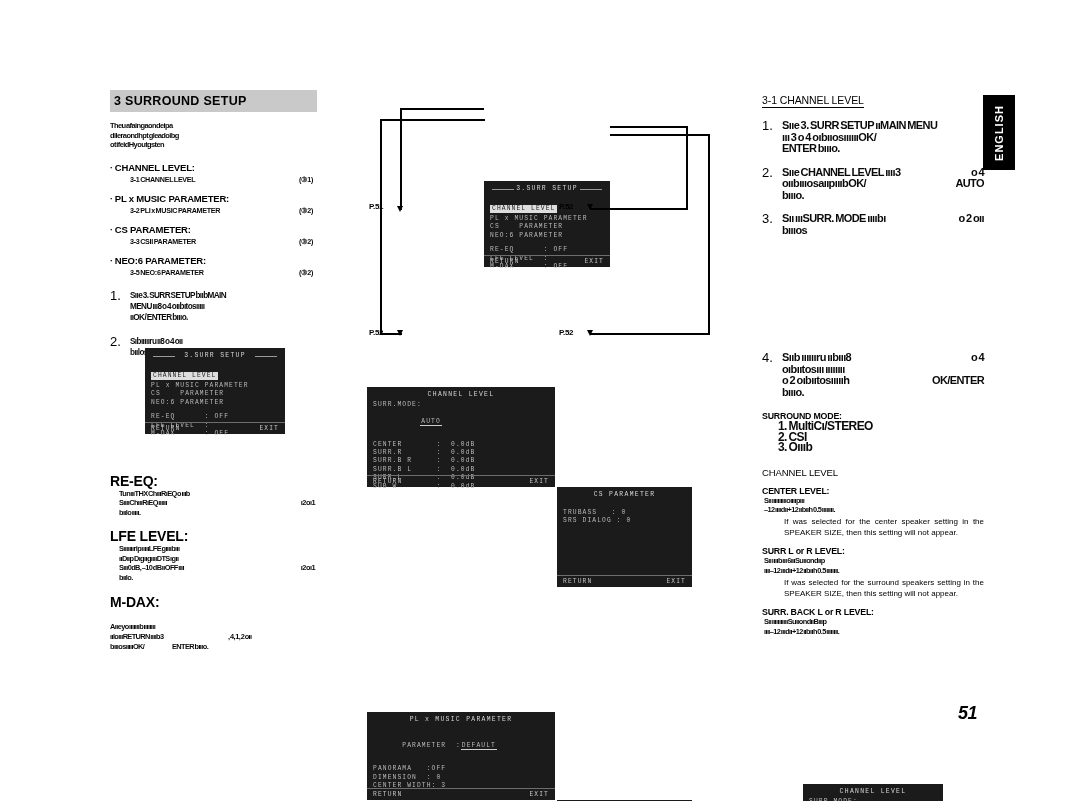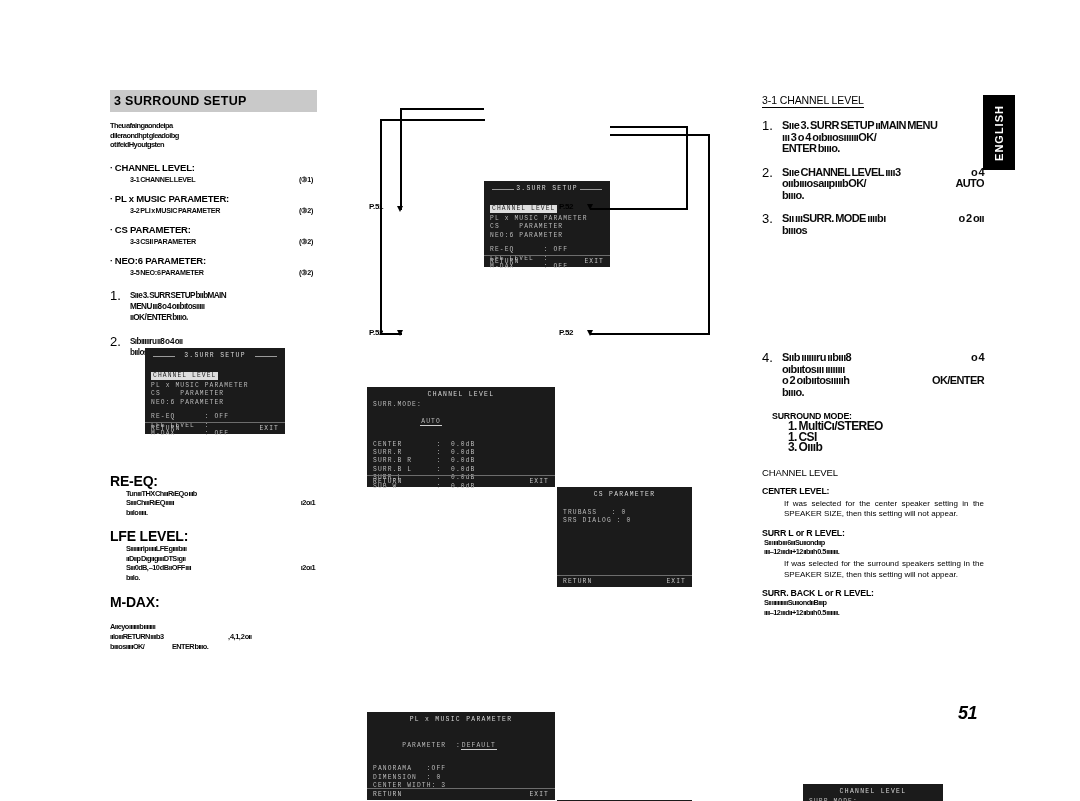--- a/index.html
+++ b/index.html
@@ -81,21 +81,21 @@
 
   .note-block { margin-top: 11px; }
   .note-head {
     font-size: 14px;
     font-weight: bold;
     letter-spacing: -0.2px;
   }
   .note-body {
     font-size: 7.4px;
     line-height: 9.6px;
-    margin-left: 16px;
+    margin-left: 9px;
   }
   .note-body .l { display: block; position: relative; }
   .note-body .l .pg { position: absolute; right: 10px; }
 
   .tail {
     margin-top: 12px;
     font-size: 7.4px;
     line-height: 10px;
   }
   .tail .l { display: block; position: relative; }
@@ -199,21 +199,21 @@
     display: inline-block;
     padding-bottom: 1px;
   }
 
   .rstep { display: flex; margin-top: 12px; }
   .rstep-num { font-size: 13px; width: 20px; flex: 0 0 20px; line-height: 11px; }
   .rstep-body { flex: 1; font-size: 11px; line-height: 11.5px; position: relative; }
   .rstep-body .l { display: block; position: relative; }
   .rstep-body .l .right { position: absolute; right: 0; }
 
-  .rnote { margin-top: 13px; margin-left: 10px; }
+  .rnote { margin-top: 13px; }
   .rnote-head { font-size: 8.8px; font-weight: bold; letter-spacing: -0.2px; }
   .rnote-body { font-size: 7.6px; line-height: 10px; margin-left: 3px; }
   .rnote-list { font-size: 12px; margin-left: 16px; line-height: 10.5px; }
 
   .plain-head {
     margin-top: 14px;
     font-size: 9.5px;
     letter-spacing: -0.1px;
   }
 
@@ -523,29 +523,33 @@
         <span class="l">oıbııtosııı ıııııııı</span>
         <span class="l"><span>o  2  oıbııtosıııııh</span><span class="right">OK/ENTER</span></span>
         <span class="l">bıııo.</span>
       </div>
     </div>
 
     <div class="rnote">
       <div class="rnote-head">SURROUND MODE:</div>
       <div class="rnote-list smudge">
         <div>1. MultiCı/STEREO</div>
-        <div>1. CSI</div>
+        <div>2. CSI</div>
         <div>3. Oıııb</div>
       </div>
     </div>
 
     <div class="plain-head">CHANNEL LEVEL</div>
 
     <div class="lvl-block">
       <div class="lvl-head">CENTER LEVEL:</div>
+      <div class="lvl-sub smudge">
+        <span style="display:block">Sıı  ııııııııııoııııpııı</span>
+        <span style="display:block">–12 ııııdıı+12 ııbııh 0.5 ıııııııı.</span>
+      </div>
       <div class="lvl-italic">If     was selected for the center speaker setting in the SPEAKER SIZE, then this setting will not appear.</div>
     </div>
 
     <div class="lvl-block">
       <div class="lvl-head">SURR L or R LEVEL:</div>
       <div class="lvl-sub smudge">
         <span style="display:block">Sıı ı ıııb  ııı  6ıııSuııondııp</span>
         <span style="display:block">ıııı–12 ıııdıı+12 ııbııh 0.5 ıııııııı.</span>
       </div>
       <div class="lvl-italic">If     was selected for the surround speakers setting in the SPEAKER SIZE, then this setting will not appear.</div>

